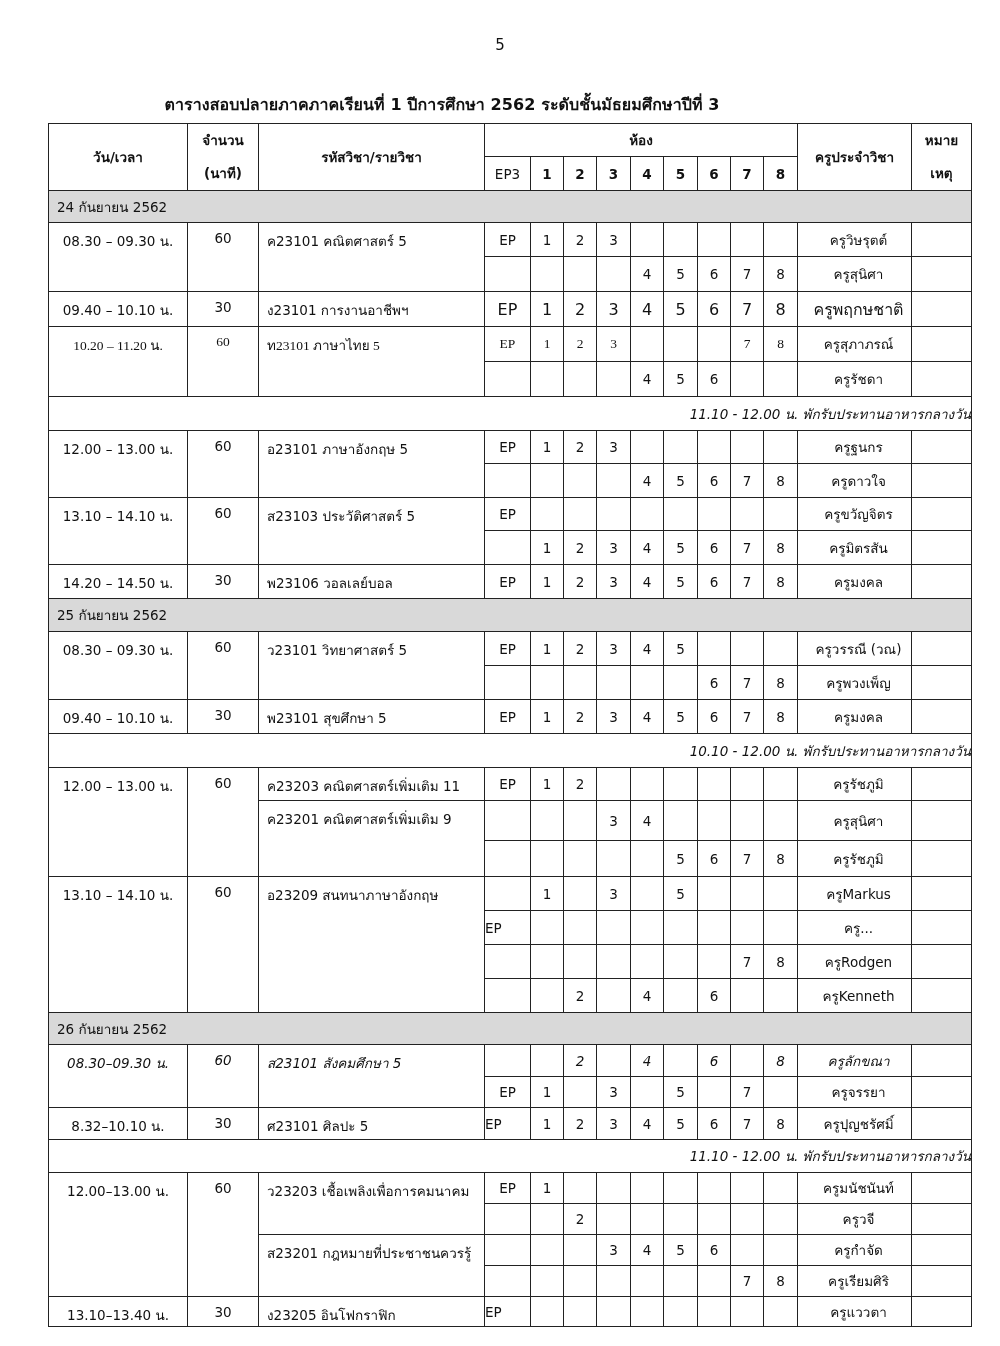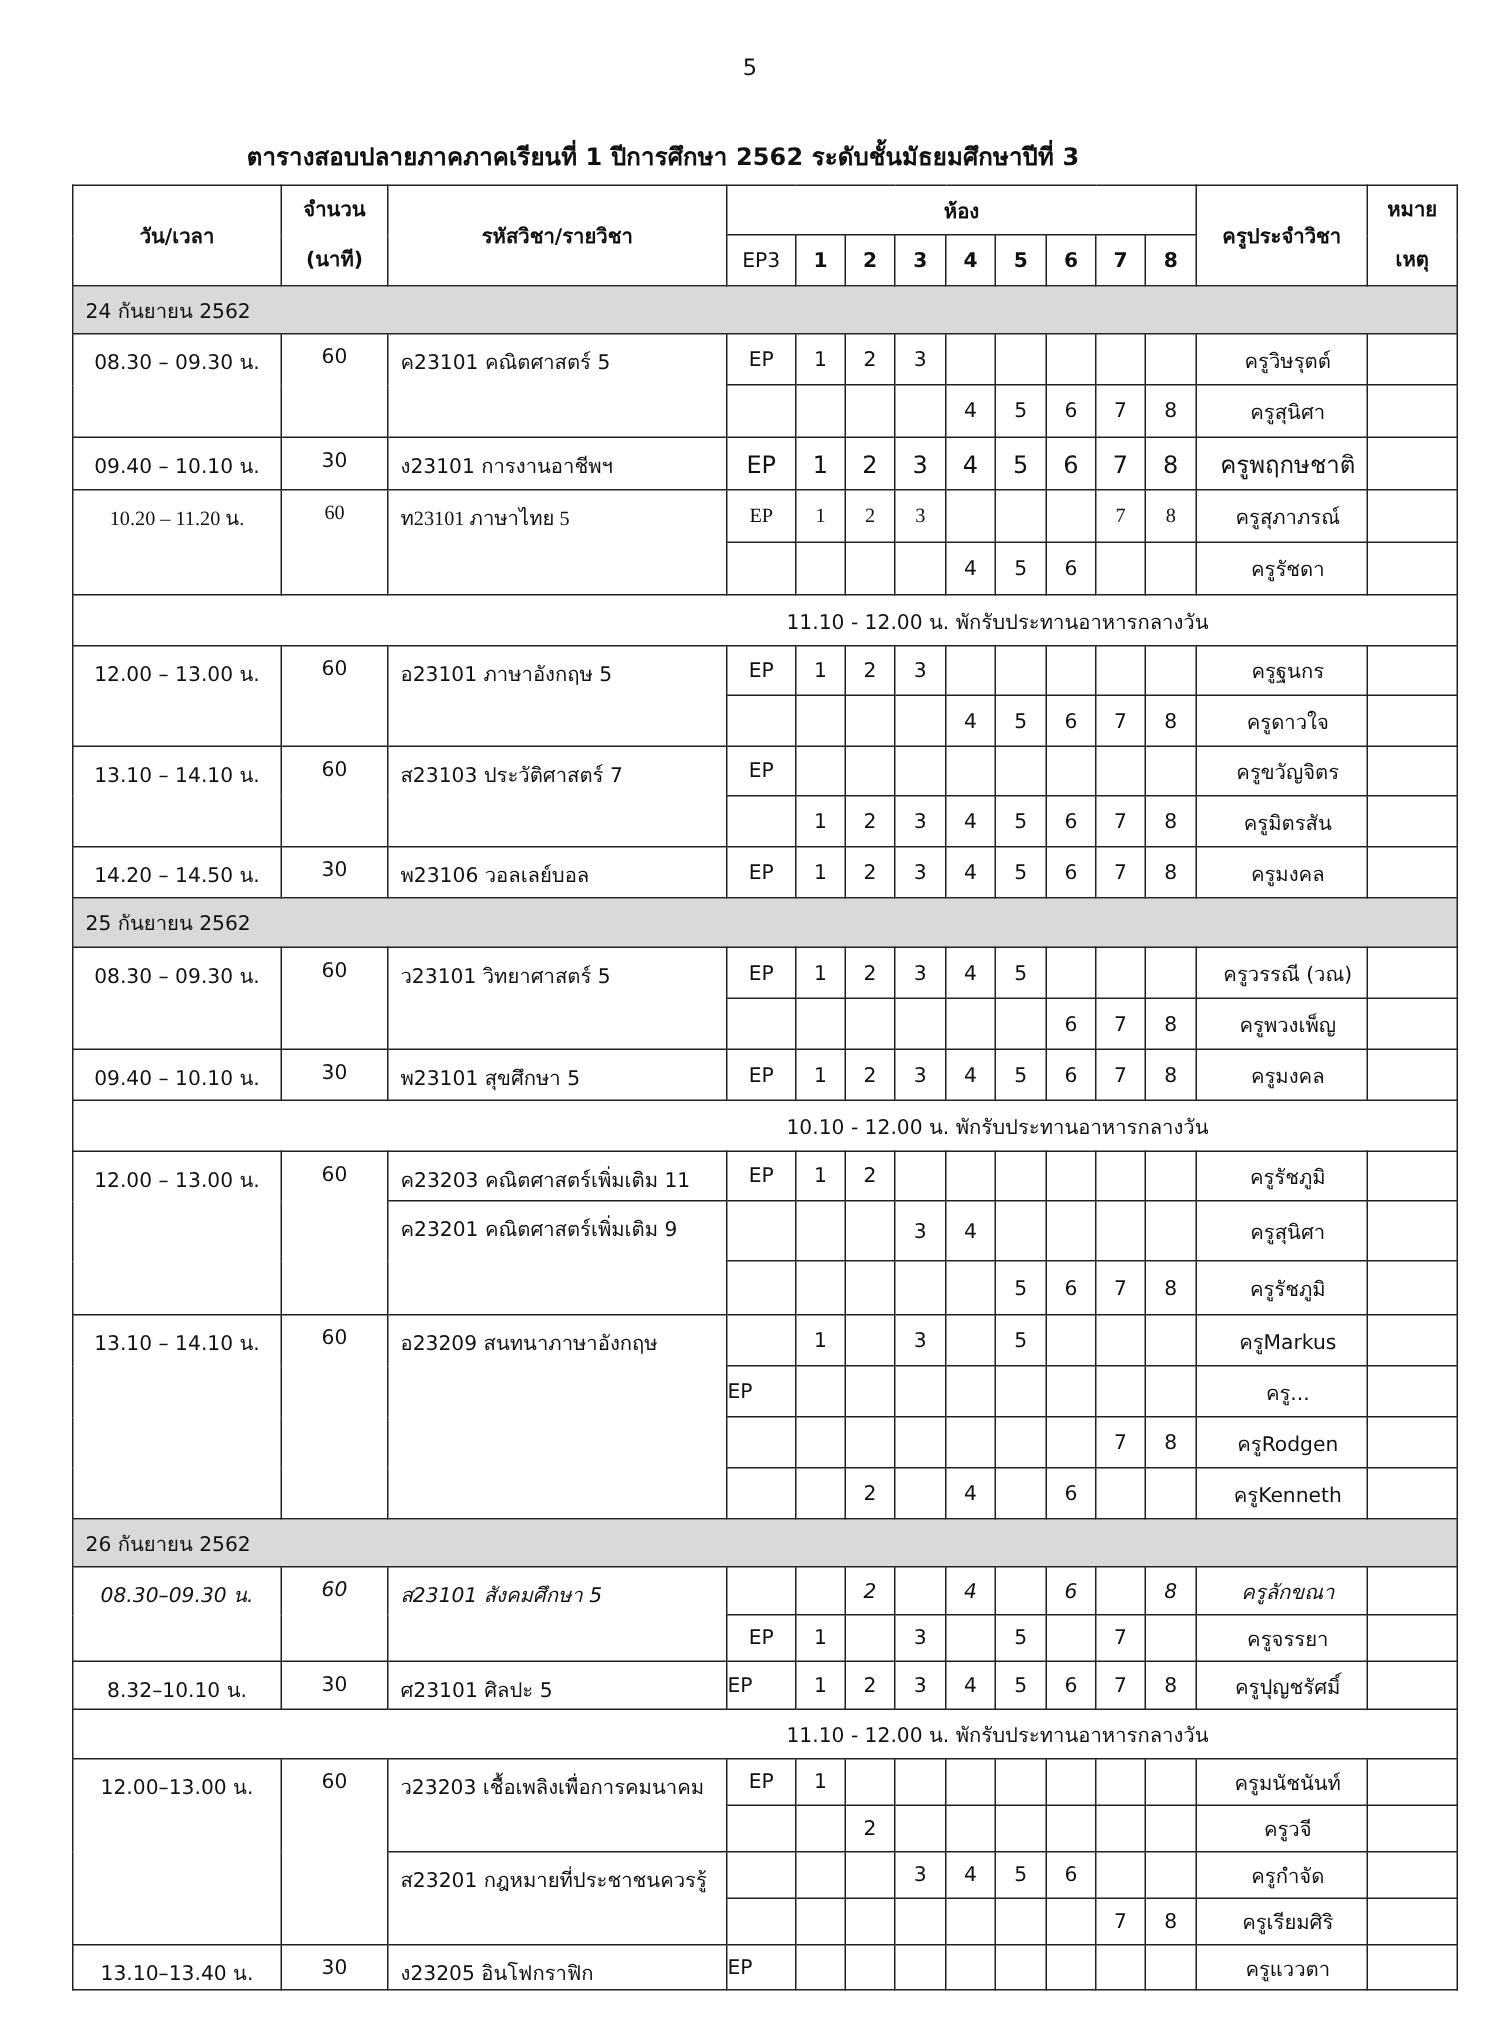--- a/index.html
+++ b/index.html
@@ -8,21 +8,21 @@
   .doc-title { position: absolute; top: 92px; left: 0; width: 884px; text-align: center; font-size: 16px; font-weight: bold; letter-spacing: 0.1px; }
   table.schedule { position: absolute; top: 123px; left: 48px; border-collapse: collapse; table-layout: fixed; width: 923px; }
   table.schedule td, table.schedule th { border: 1.5px solid #222; padding: 0; font-size: 13.5px; font-weight: normal; overflow: hidden; white-space: nowrap; }
   th { font-weight: bold !important; text-align: center; vertical-align: middle; }
   .c { text-align: center; }
   .top { vertical-align: top; padding-top: 7px !important; }
   .mid { vertical-align: middle; }
   .subj { text-align: left; padding-left: 8px !important; }
   .teacher { text-align: center; padding-left: 8px !important; }
   .day-band td { background: #d9d9d9; font-weight: bold; text-align: left; padding-left: 8px !important; font-size: 14px; }
-  .lunch td { text-align: center; padding-left: 310px !important; font-size: 13.5px; }
+  .lunch td { font-style: italic; text-align: right; padding-left: 310px !important; font-size: 13.5px; }
   .big { font-size: 16px !important; }
 </style>
 </head>
 <body>
 
 <div class="page-number">5</div>
 <div class="doc-title">ตารางสอบปลายภาคภาคเรียนที่ 1 ปีการศึกษา 2562 ระดับชั้นมัธยมศึกษาปีที่ 3</div>
 
 <table class="schedule" id="schedule">
   <colgroup>
@@ -174,21 +174,21 @@
         <td class="c mid">5</td>
         <td class="c mid">6</td>
         <td class="c mid">7</td>
         <td class="c mid">8</td>
         <td class="teacher mid">ครูดาวใจ</td>
         <td></td>
       </tr>
       <tr style="height: 33px;">
         <td class="c top" rowspan="2">13.10 – 14.10 น.</td>
         <td class="c top" rowspan="2">60</td>
-        <td class="subj top" rowspan="2">ส23103 ประวัติศาสตร์ 7</td>
+        <td class="subj top" rowspan="2">ส23103 ประวัติศาสตร์ 5</td>
         <td class="c mid">EP</td>
         <td class="c mid"></td>
         <td class="c mid"></td>
         <td class="c mid"></td>
         <td class="c mid"></td>
         <td class="c mid"></td>
         <td class="c mid"></td>
         <td class="c mid"></td>
         <td class="c mid"></td>
         <td class="teacher mid">ครูขวัญจิตร</td>

